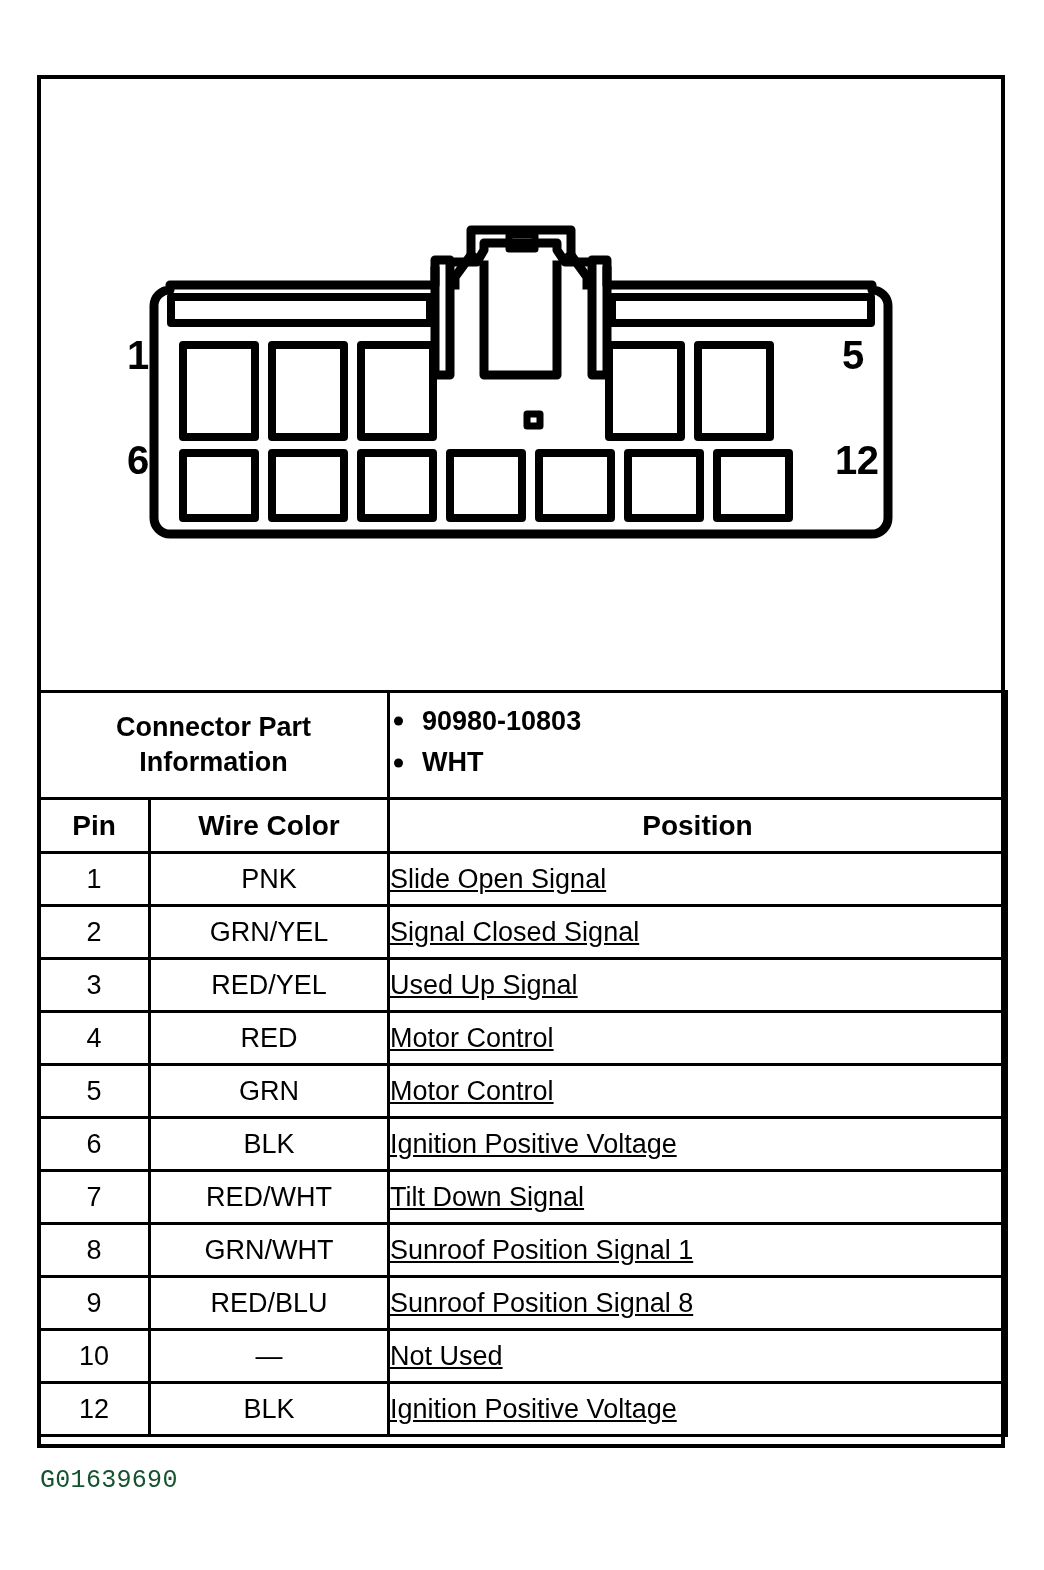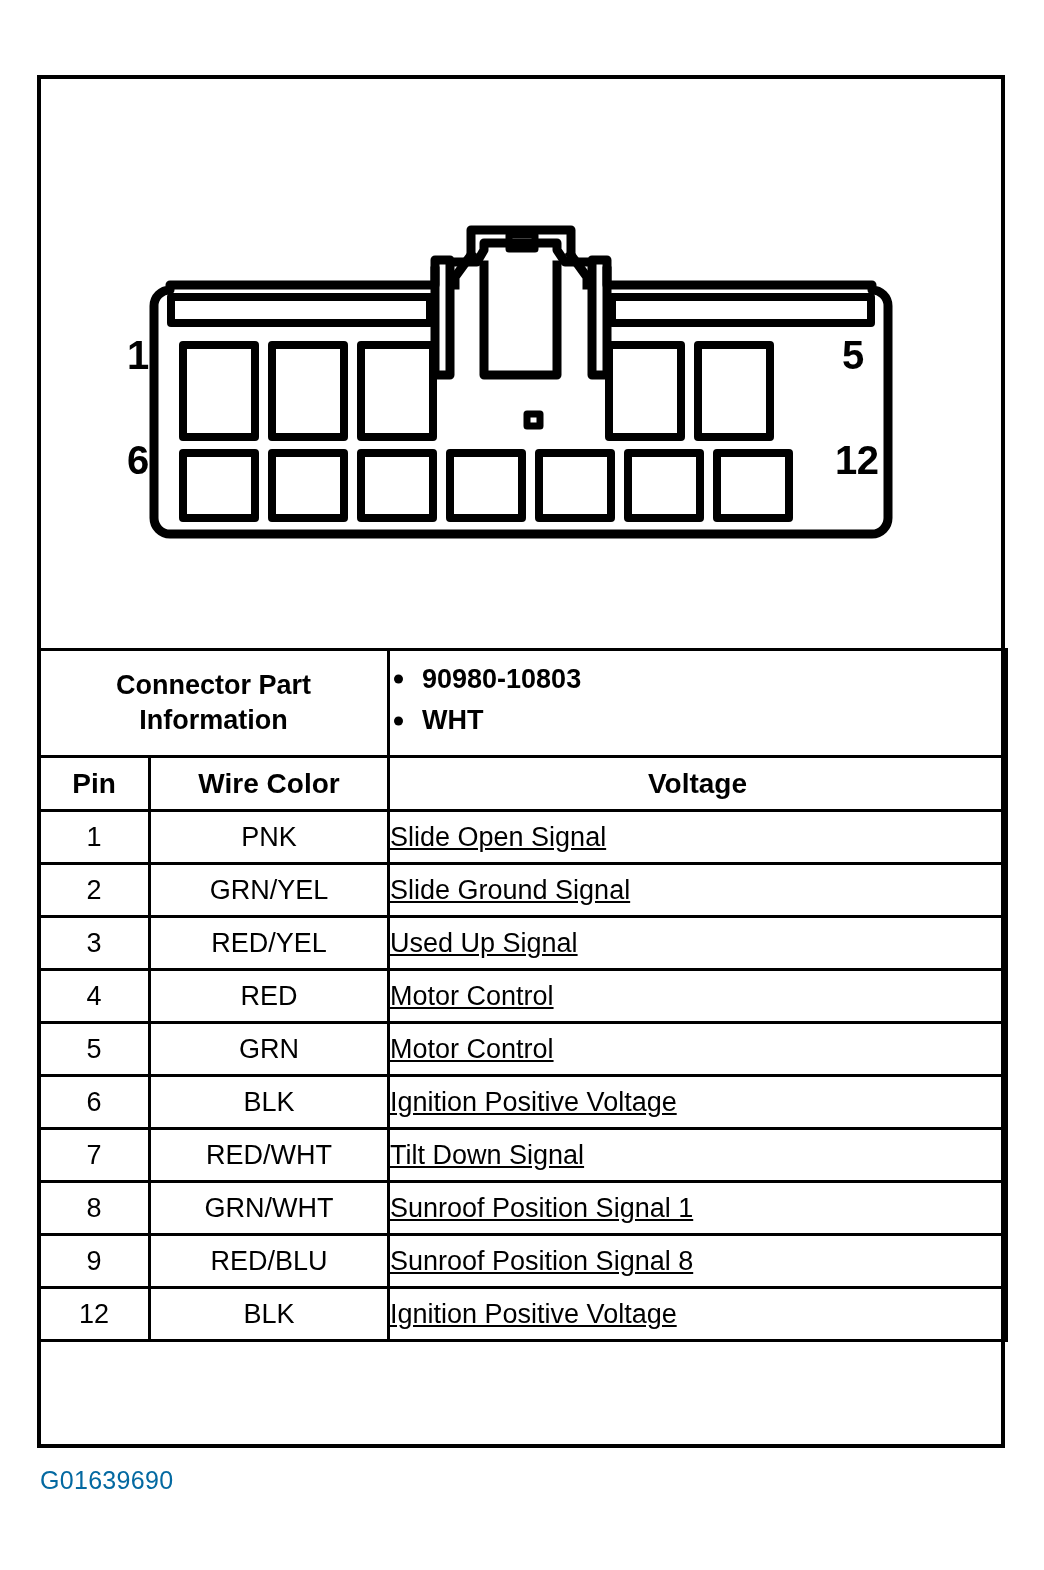--- a/index.html
+++ b/index.html
@@ -54,21 +54,21 @@
   }
   #pin-label-1 { left: 90px;  top: 260px; }
   #pin-label-6 { left: 90px;  top: 365px; }
   #pin-label-5 { left: 805px; top: 260px; }
   #pin-label-12{ left: 798px; top: 365px; }
 
   
   #pinout-table-wrap {
     position: absolute;
     left: 37px;
-    top: 648px;
+    top: 690px;
     width: 968px;
   }
   table#pinout-table {
     border-collapse: collapse;
     table-layout: fixed;
     width: 968px;
   }
   table#pinout-table td {
     border: 3px solid #000;
     padding: 0;
@@ -142,22 +142,22 @@
     padding: 1px 0 4px 14px;
     text-decoration: underline;
   }
 
   
   #figure-code {
     position: absolute;
     left: 40px;
     top: 1466px;
     font-size: 25px;
-    font-family: Liberation Sans, sans-serif;
-    color: #0369a1;
+    font-family: Liberation Mono, monospace;
+    color: #14532d;
     letter-spacing: 0.3px;
   }
 </style>
 </head>
 <body>
 
 <div id="page-frame"></div>
 
 <div id="connector-figure">
 
@@ -258,32 +258,32 @@
               <span class="bullet"></span>
               <span>WHT</span>
             </li>
           </ul>
         </td>
       </tr>
 
       <tr>
         <td class="col-head">Pin</td>
         <td class="col-head">Wire Color</td>
-        <td class="col-head">Voltage</td>
+        <td class="col-head">Position</td>
       </tr>
 
       <tr>
         <td class="cell-pin">1</td>
         <td class="cell-wire">PNK</td>
         <td class="cell-func">Slide Open Signal</td>
       </tr>
       <tr>
         <td class="cell-pin">2</td>
         <td class="cell-wire">GRN/YEL</td>
-        <td class="cell-func">Slide Ground Signal</td>
+        <td class="cell-func">Signal Closed Signal</td>
       </tr>
       <tr>
         <td class="cell-pin">3</td>
         <td class="cell-wire">RED/YEL</td>
         <td class="cell-func">Used Up Signal</td>
       </tr>
       <tr>
         <td class="cell-pin">4</td>
         <td class="cell-wire">RED</td>
         <td class="cell-func">Motor Control</td>
@@ -307,20 +307,25 @@
         <td class="cell-pin">8</td>
         <td class="cell-wire">GRN/WHT</td>
         <td class="cell-func">Sunroof Position Signal 1</td>
       </tr>
       <tr>
         <td class="cell-pin">9</td>
         <td class="cell-wire">RED/BLU</td>
         <td class="cell-func">Sunroof Position Signal 8</td>
       </tr>
       <tr>
+        <td class="cell-pin">10</td>
+        <td class="cell-wire">—</td>
+        <td class="cell-func">Not Used</td>
+      </tr>
+      <tr>
         <td class="cell-pin">12</td>
         <td class="cell-wire">BLK</td>
         <td class="cell-func">Ignition Positive Voltage</td>
       </tr>
     </tbody>
   </table>
 </div>
 
 <div id="figure-code">G01639690</div>
 

